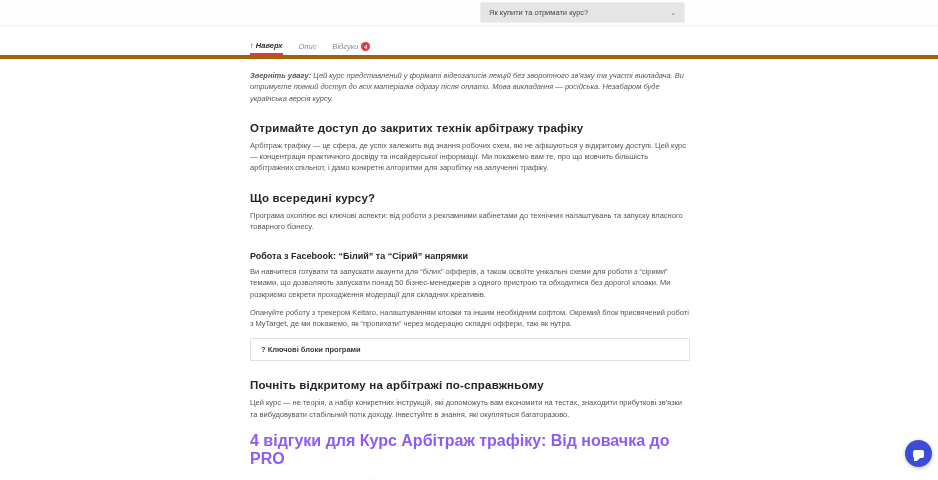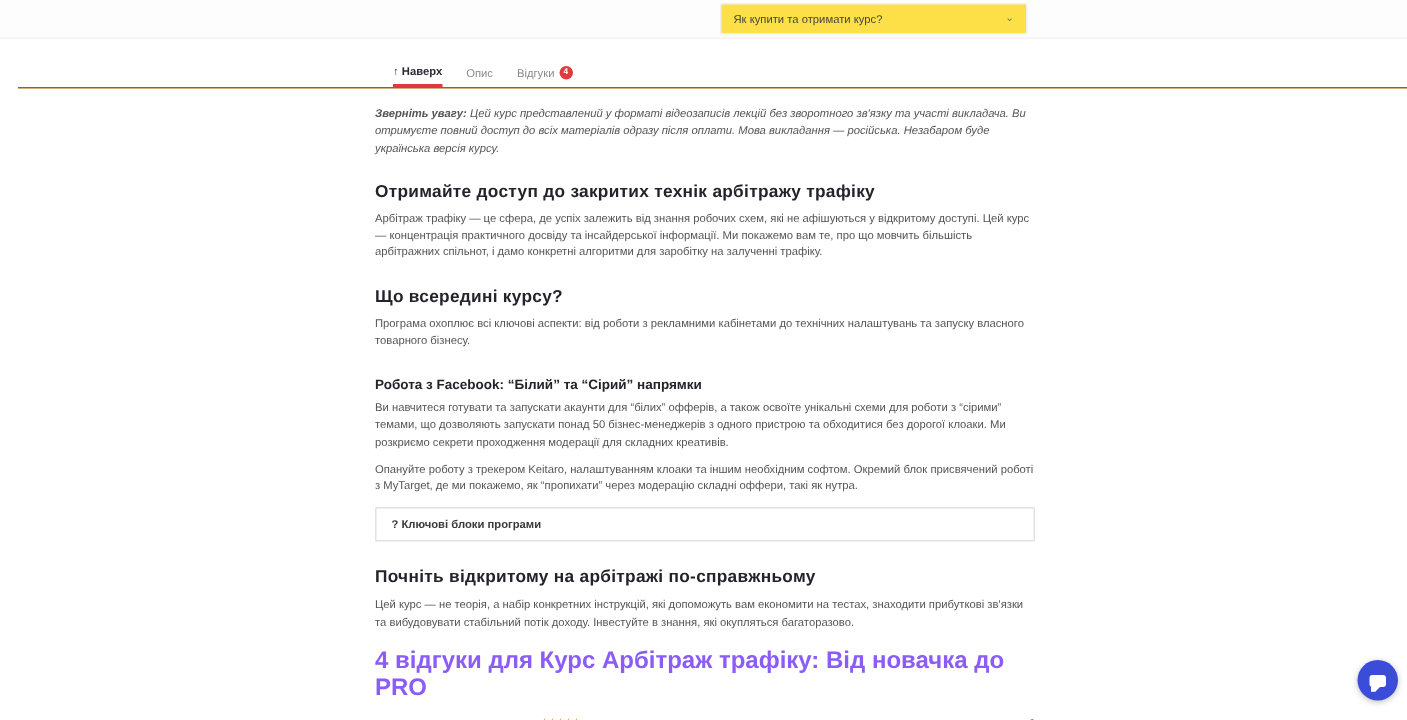--- a/index.html
+++ b/index.html
@@ -9,30 +9,31 @@
     background: #ffffff;
     color: #555;
     position: relative;
     overflow: hidden;
   }
 
   
   .topbar { position: absolute; top: 0; left: 0; right: 0; height: 26px; background: #fdfdfd; border-bottom: 1px solid #f3f3f3; }
   .course-dropdown {
     position: absolute; left: 480px; top: 2px; width: 205px; height: 21px;
-    background: #fde047; border: 1px solid #eeeeee; border-radius: 2px;
+    background: #e5e5e5; border: 1px solid #eeeeee; border-radius: 2px;
     display: flex; align-items: center; justify-content: space-between;
     padding: 0 8px; font-size: 7.5px; color: #444; cursor: pointer;
   }
   .course-dropdown .chev { font-size: 7px; color: #777; line-height: 1; }
 
   
   .tabs {
-    position: absolute; top: 38px; left: 12px; right: 0; height: 21px;
-    border-bottom: 1px solid #a16207;
+    position: absolute; top: 38px; left: 0; right: 0; height: 21px;
+    border-bottom: 4px solid #a16207;
+    font-style: italic;
   }
   .tabs-inner { padding-left: 250px; display: flex; gap: 16px; height: 100%; align-items: center; }
   .tab { font-size: 7.5px; color: #8a8a8a; display: flex; align-items: center; gap: 3px; height: 100%; cursor: pointer; }
   .tab.active { color: #2b2b33; font-weight: bold; border-bottom: 2px solid #e03a3f; }
   .tab-badge {
     background: #e03a3f; color: #fff; font-size: 5.5px; font-weight: bold;
     width: 9px; height: 9px; border-radius: 50%; display: inline-flex;
     align-items: center; justify-content: center;
   }
 

